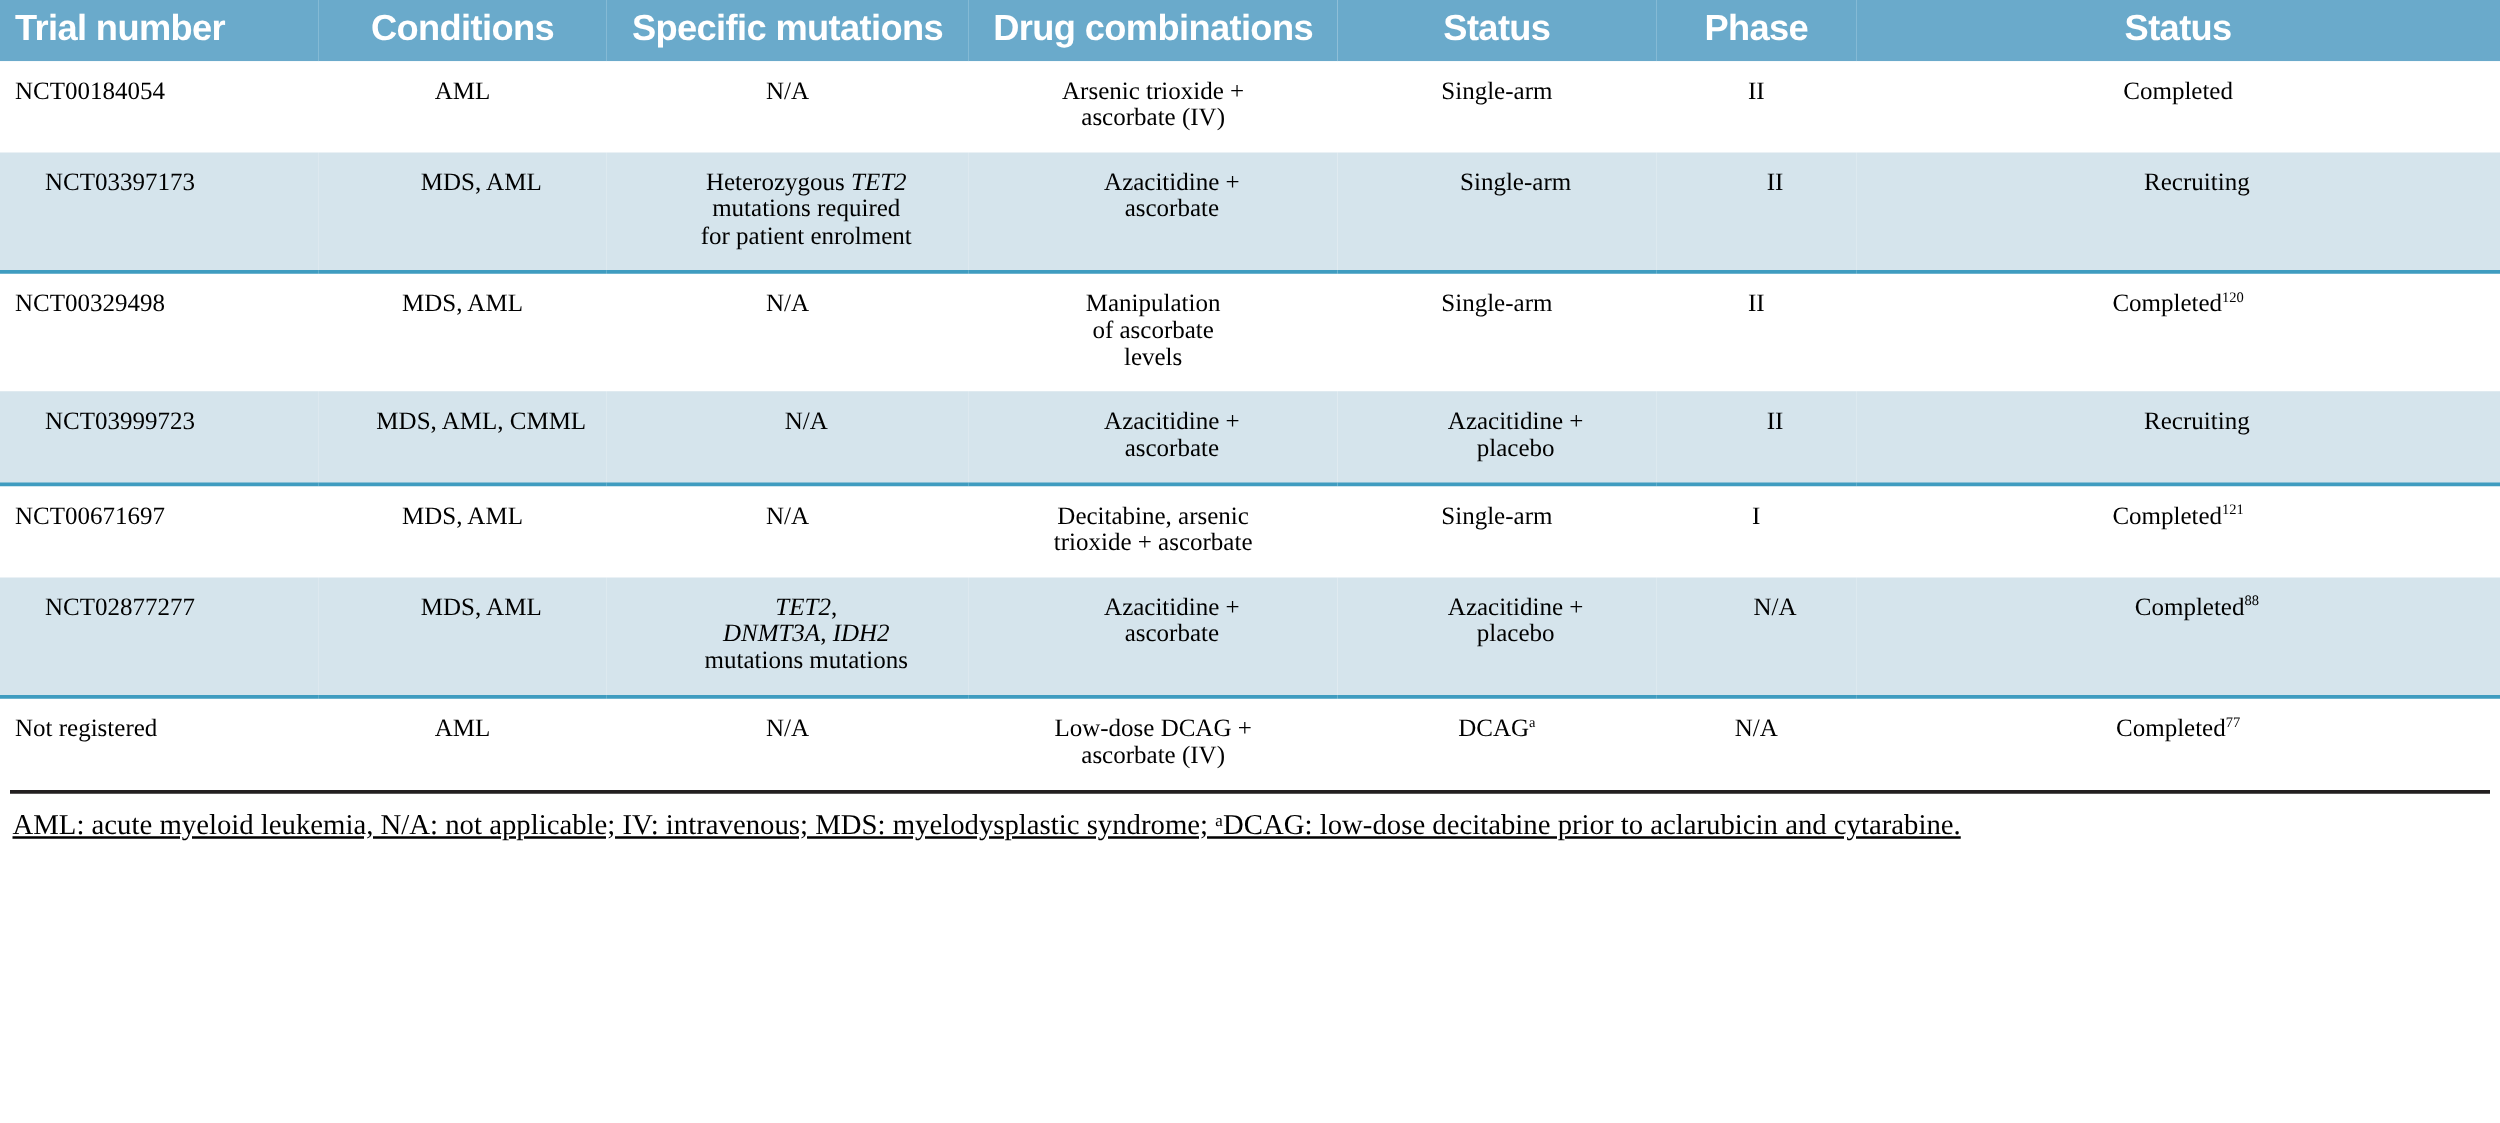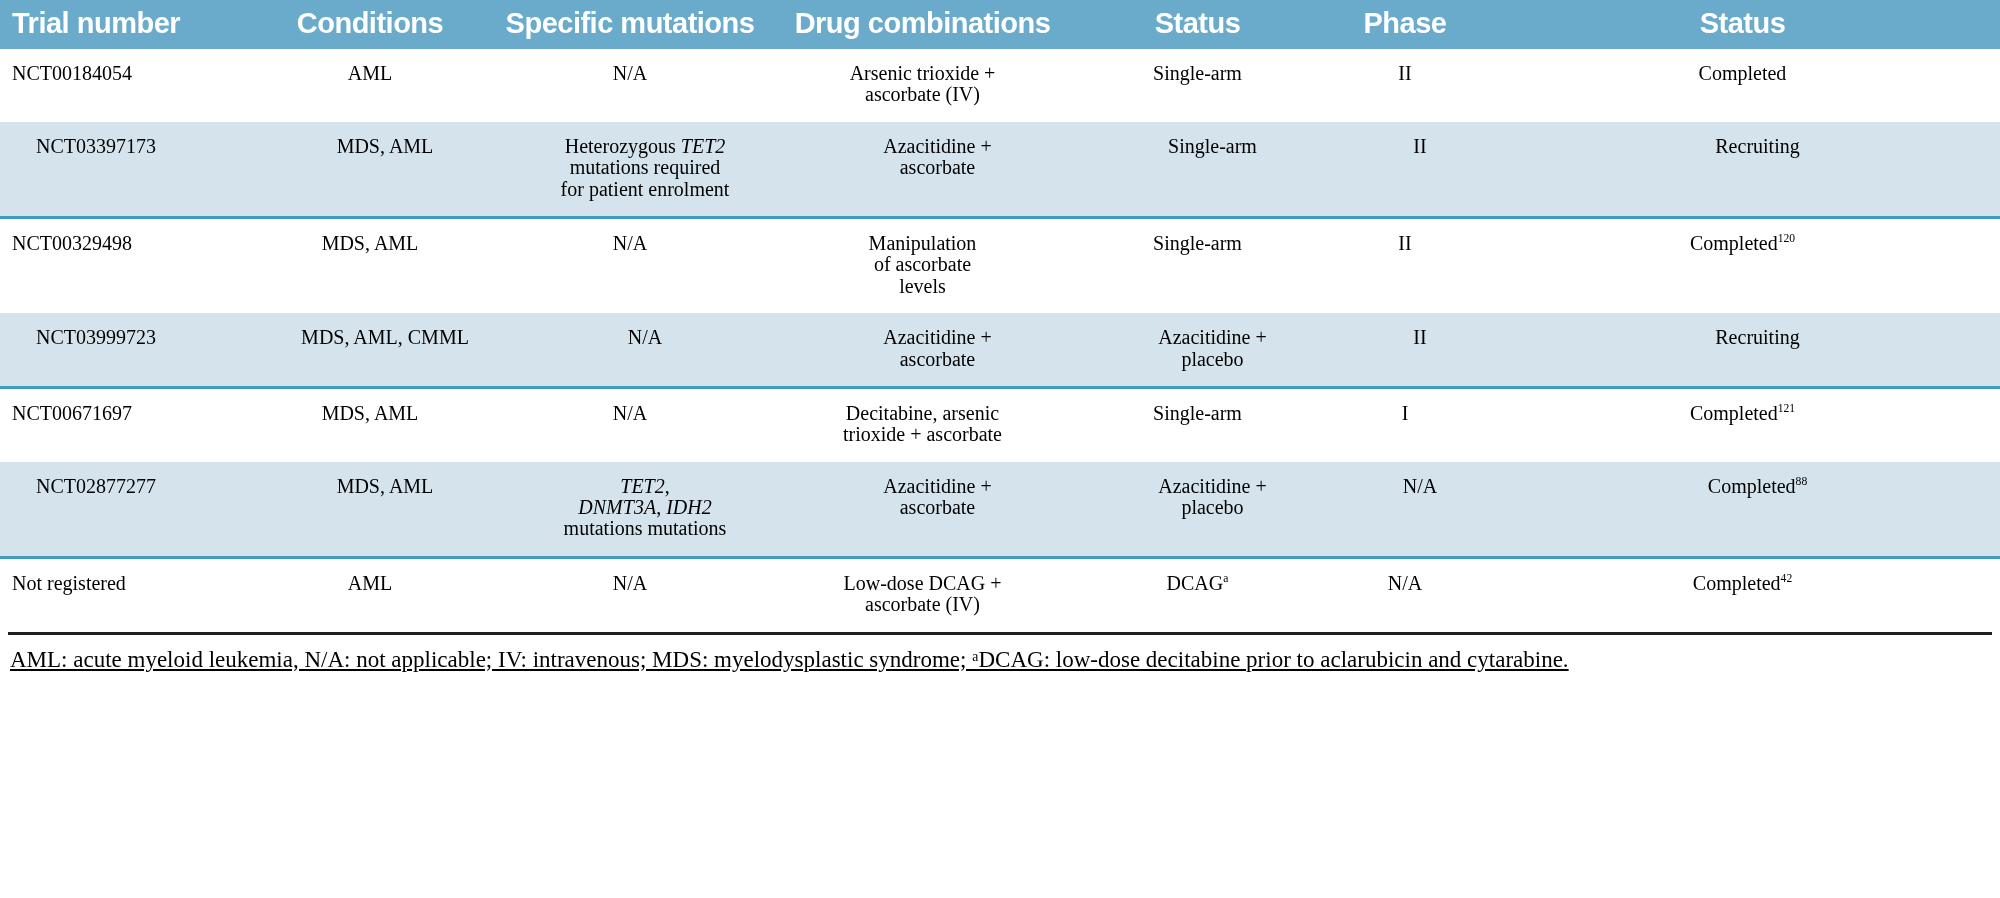--- a/index.html
+++ b/index.html
@@ -241,21 +241,21 @@
         <td>AML</td>
         <td>N/A</td>
         <td>
           <div>Low-dose DCAG +</div>
           <div>ascorbate (IV)</div>
         </td>
         <td>
           <div><span>DCAG</span><sup>a</sup></div>
         </td>
         <td>N/A</td>
-        <td><span>Completed</span><sup>42</sup></td>
+        <td><span>Completed</span><sup>77</sup></td>
       </tr>
 
     </tbody>
   </table>
 
   <div id="footnote-rule"></div>
   <div id="footnote">AML: acute myeloid leukemia, N/A: not applicable; IV: intravenous; MDS: myelodysplastic syndrome; ᵃDCAG: low-dose decitabine prior to aclarubicin and cytarabine.</div>
 
 </div>
 

